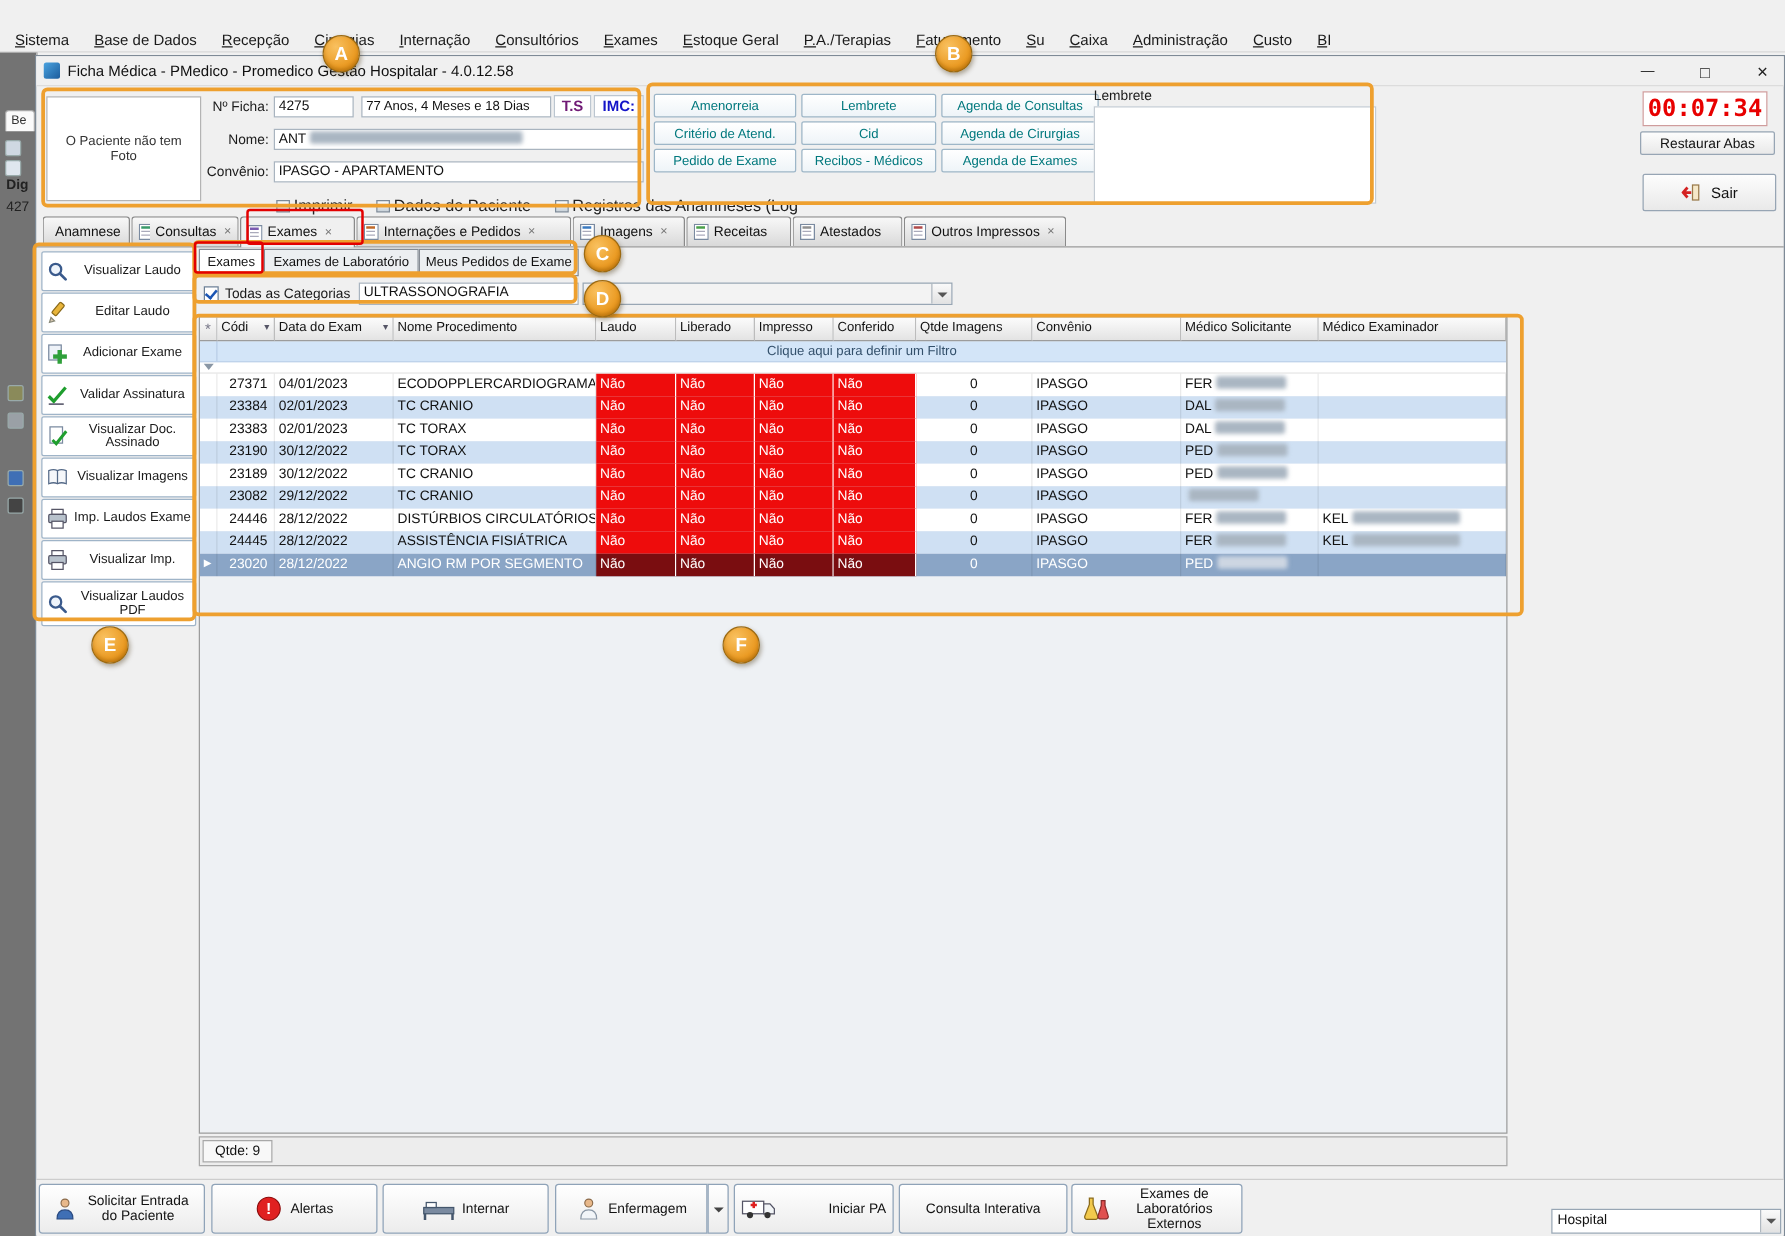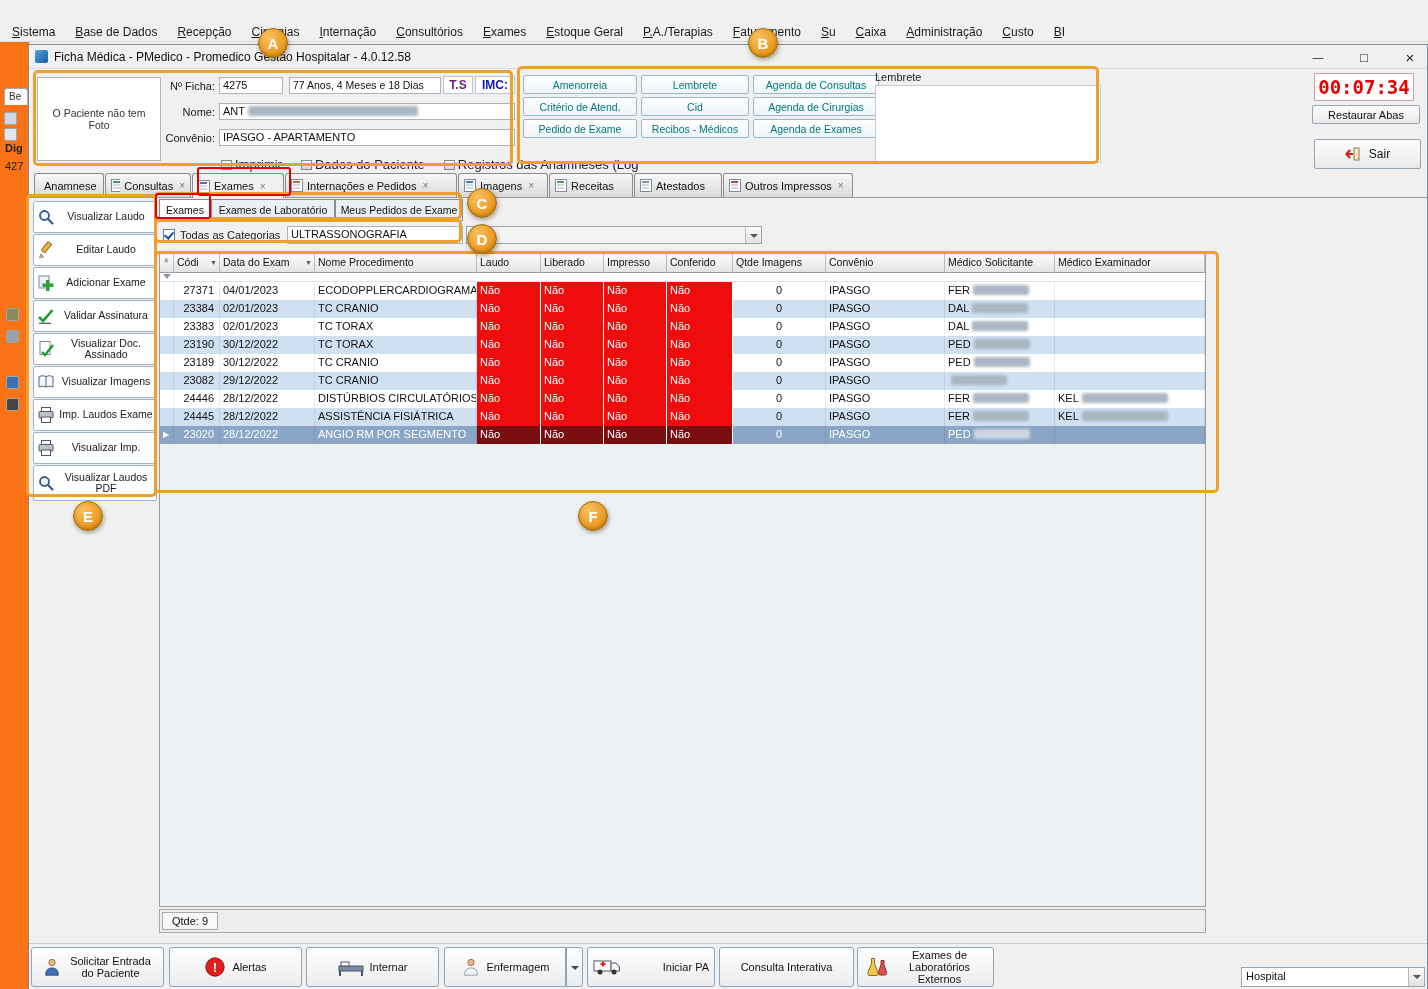--- a/index.html
+++ b/index.html
@@ -12,21 +12,21 @@
   .app-icon{position:absolute;left:6px;top:4px;width:14px;height:14px;border-radius:3px;
             background:linear-gradient(135deg,#2e8fd0,#1a5fa0);}
   .app-title{position:absolute;left:26px;top:4px;color:#9a9a9a;font-size:12px;}
   .wc{position:absolute;top:0;height:22px;display:flex;align-items:center;justify-content:center;color:#666;font-size:11px;}
   .g-min::after{content:"—";} .g-max::after{content:"□";font-size:13px;} .g-close::after{content:"×";font-size:15px;}
   .menubar{position:absolute;left:0;top:22px;width:1428px;height:20px;background:#f0f0f0;border-bottom:1px solid #d8d8d8;display:flex;align-items:center;padding-left:2px;}
   .menu-item{display:inline-block;padding:2px 10px;font-size:12px;color:#1a1a1a;cursor:default;}
   .menu-item::first-letter{text-decoration:underline;}
 
   
-  .bg-strip{position:absolute;left:0;top:42px;width:30px;height:947px;background:#f97316;border-right:1px solid #cfcfcf;}
+  .bg-strip{position:absolute;left:0;top:42px;width:30px;height:947px;background:#737373;border-right:1px solid #cfcfcf;}
   .bg-tab{position:absolute;left:4px;top:46px;width:24px;height:17px;background:#fafafa;border:1px solid #a8a8a8;border-bottom:none;border-radius:3px 3px 0 0;font-size:10px;padding:2px 0 0 4px;color:#333;}
   .bg-ico{position:absolute;width:13px;height:13px;border:1px solid #9aa;border-radius:2px;}
   .bg-txt{position:absolute;left:5px;color:#222;}
 
   
   .fwin{position:absolute;left:28px;top:44px;width:1400px;height:945px;background:#f0f0f0;border:1px solid #7e8a96;}
   .ftitle{position:absolute;left:0;top:0;width:100%;height:24px;background:#f0f0f0;border-bottom:1px solid #dcdcdc;}
   .ficon{position:absolute;left:6px;top:5px;width:13px;height:13px;border-radius:2px;background:linear-gradient(135deg,#4aa3e0,#1c5c9c);}
   .ftxt{position:absolute;left:25px;top:5px;font-size:12px;color:#101010;}
   .fwc{position:absolute;top:2px;height:20px;width:30px;display:flex;align-items:center;justify-content:center;color:#222;}
@@ -378,20 +378,24 @@
         <div class="hc c3">Nome Procedimento</div>
         <div class="hc c4">Laudo</div>
         <div class="hc c5">Liberado</div>
         <div class="hc c6">Impresso</div>
         <div class="hc c7">Conferido</div>
         <div class="hc c8">Qtde Imagens</div>
         <div class="hc c9">Convênio</div>
         <div class="hc c10">Médico Solicitante</div>
         <div class="hc c11">Médico Examinador</div>
       </div>
+      <div class="hintrow">
+        <div class="c0" style="border-right:1px solid #b9cde6;"></div>
+        <div class="hint">Clique aqui para definir um Filtro</div>
+      </div>
       <div class="funrow">
           <span class="funnel"></span>
         </div>
 
       <div class="trow">
         <div class="tc c0"></div>
         <div class="tc c1 num">27371</div>
         <div class="tc c2">04/01/2023</div>
         <div class="tc c3">ECODOPPLERCARDIOGRAMA</div>
         <div class="tc c4 no">Não</div>

